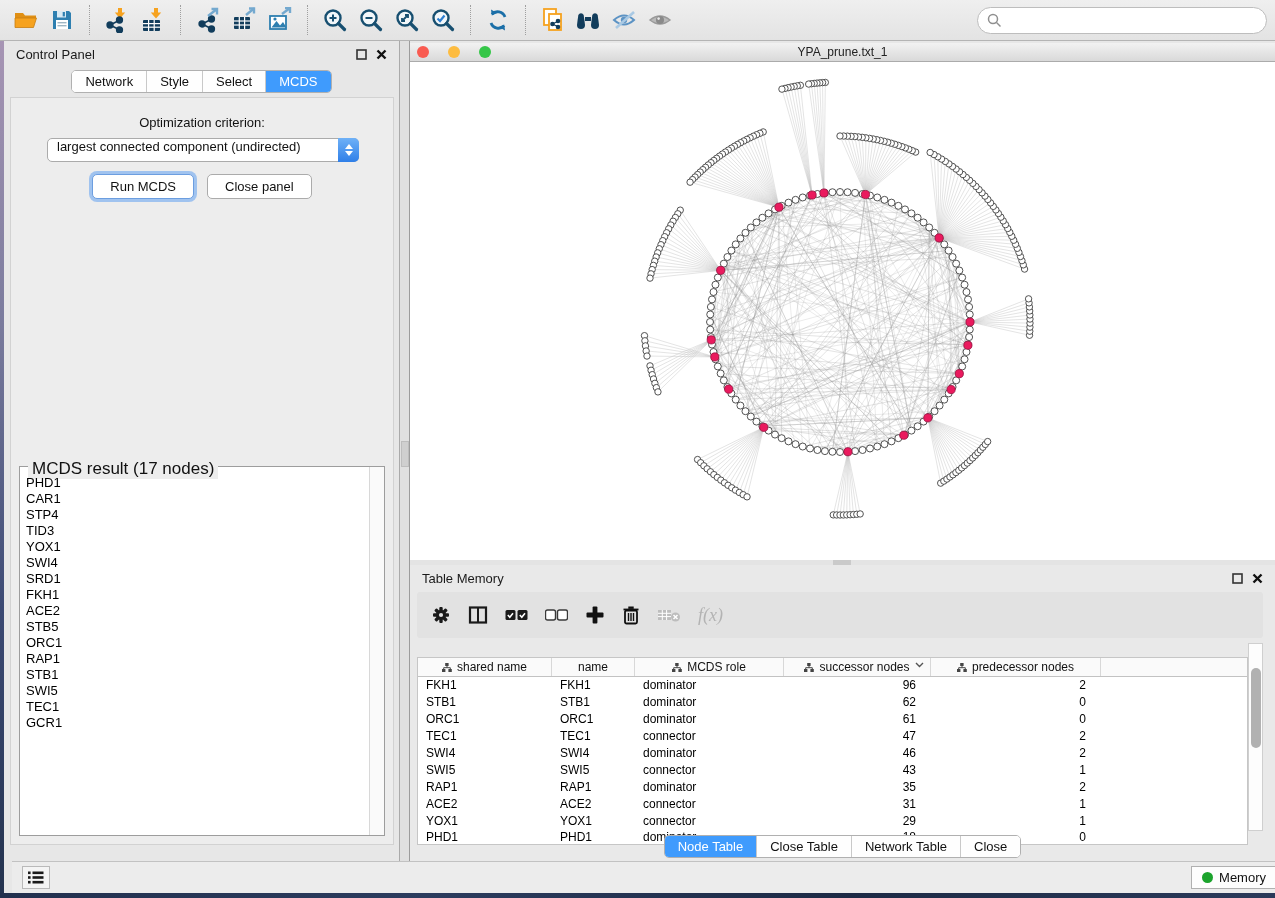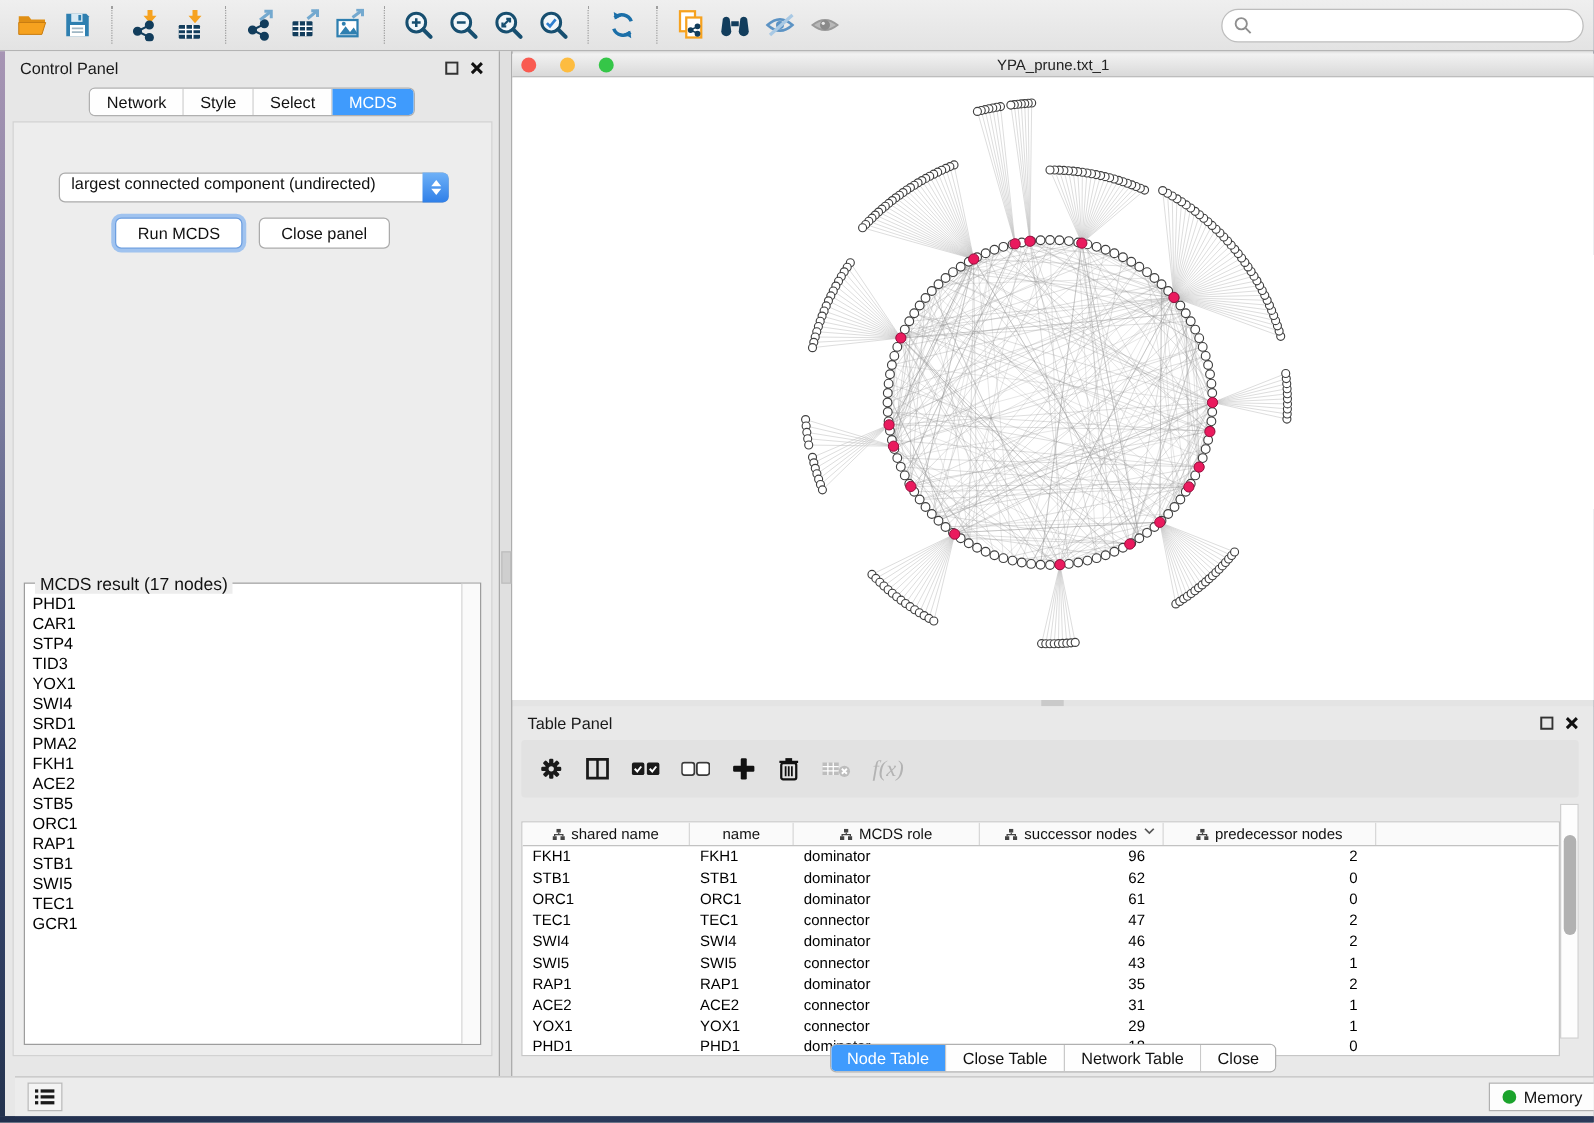--- a/index.html
+++ b/index.html
@@ -44,21 +44,21 @@
   .combo-step { width:21px; height:24px; margin:-1px -1px -1px 0; border-radius:0 5px 5px 0;
     background:linear-gradient(#6fb1f7,#2f7fe8); display:flex; flex-direction:column;
     align-items:center; justify-content:center; gap:2px; }
   .combo-step .tri-up { width:0; height:0; border-left:4px solid transparent; border-right:4px solid transparent; border-bottom:5px solid #fff; }
   .combo-step .tri-dn { width:0; height:0; border-left:4px solid transparent; border-right:4px solid transparent; border-top:5px solid #fff; }
   .btn-row { position:absolute; left:0; top:76px; width:100%; display:flex; justify-content:center; gap:13px; }
   .mac-btn { background:#fff; border:1px solid #ababab; border-radius:5px; padding:4px 17px; font-size:13px; color:#111; }
   .mac-btn.focus { box-shadow:0 0 0 3px rgba(108,166,240,.6); border-color:#6c9ee0; }
   .result-box { position:absolute; left:8px; top:368px; width:366px; height:370px;
     border:1px solid #9d9d9d; background:#fff; }
-  .result-legend { position:absolute; left:8px; top:-8px; background:#ededed; padding:0 4px; font-size:14px; color:#111; }
+  .result-legend { position:absolute; left:8px; top:-8px; background:#ededed; padding:0 4px; font-size:17px; color:#111; }
   .result-list { position:absolute; left:1px; top:8px; bottom:1px; right:15px; overflow:hidden; padding-left:5px; }
   .list-item { font-size:13px; line-height:16px; color:#000; }
   .result-scroll { position:absolute; right:0; top:0; bottom:0; width:15px; background:#fafafa; border-left:1px solid #d8d8d8; }
 
   
   .v-splitter { position:absolute; left:400px; top:41px; width:10px; height:820px; background:#e0e0e0; border-right:1px solid #9c9c9c; }
   .v-splitter .grab { position:absolute; left:1px; top:400px; width:8px; height:26px; background:#cfcfcf; border:1px solid #bdbdbd; }
 
   
   .right-area { position:absolute; left:410px; top:41px; width:865px; height:820px; }
@@ -295,20 +295,21 @@
     </div>
     <div class="tabs-row">
       <div class="seg-group">
           <span class="seg">Network</span>
           <span class="seg">Style</span>
           <span class="seg">Select</span>
           <span class="seg active">MCDS</span>
         </div>
     </div>
     <div class="cp-inner">
+      <div class="opt-label">Optimization criterion:</div>
       <div class="combo">
         <span class="combo-text">largest connected component (undirected)</span>
         <span class="combo-step">
             <span class="tri-up"></span>
             <span class="tri-dn"></span>
           </span>
       </div>
       <div class="btn-row">
         <button class="mac-btn focus">Run MCDS</button>
         <button class="mac-btn">Close panel</button>
@@ -316,21 +317,20 @@
       <div class="result-box">
         <span class="result-legend">MCDS result (17 nodes)</span>
         <div class="result-list">
             <div class="list-item">PHD1</div>
             <div class="list-item">CAR1</div>
             <div class="list-item">STP4</div>
             <div class="list-item">TID3</div>
             <div class="list-item">YOX1</div>
             <div class="list-item">SWI4</div>
             <div class="list-item">SRD1</div>
-            <div class="list-item">PMA2</div>
             <div class="list-item">FKH1</div>
             <div class="list-item">ACE2</div>
             <div class="list-item">STB5</div>
             <div class="list-item">ORC1</div>
             <div class="list-item">RAP1</div>
             <div class="list-item">STB1</div>
             <div class="list-item">SWI5</div>
             <div class="list-item">TEC1</div>
             <div class="list-item">GCR1</div>
           </div>
@@ -1137,21 +1137,21 @@
           <circle cx="310.69189866108246" cy="208.37077421747847" r="4.1" fill="#ea1a5e" stroke="#97103f" stroke-width="0.8"></circle>
         </svg>
     </div>
 
     <div class="h-splitter">
         <div class="grab"></div>
       </div>
 
     <div class="table-panel">
       <div class="panel-head">
-        <span class="panel-title">Table Panel</span>
+        <span class="panel-title">Table Memory</span>
         <span class="win-icons">
           <svg width="11" height="11" viewBox="0 0 11 11">
               <rect x="1" y="1" width="9" height="9" fill="none" stroke="#333" stroke-width="1.6"></rect>
             </svg>
           <svg width="11" height="11" viewBox="0 0 11 11">
               <path d="M1.5 1.5 L9.5 9.5 M9.5 1.5 L1.5 9.5" stroke="#111" stroke-width="2.4"></path>
             </svg>
         </span>
       </div>
 

